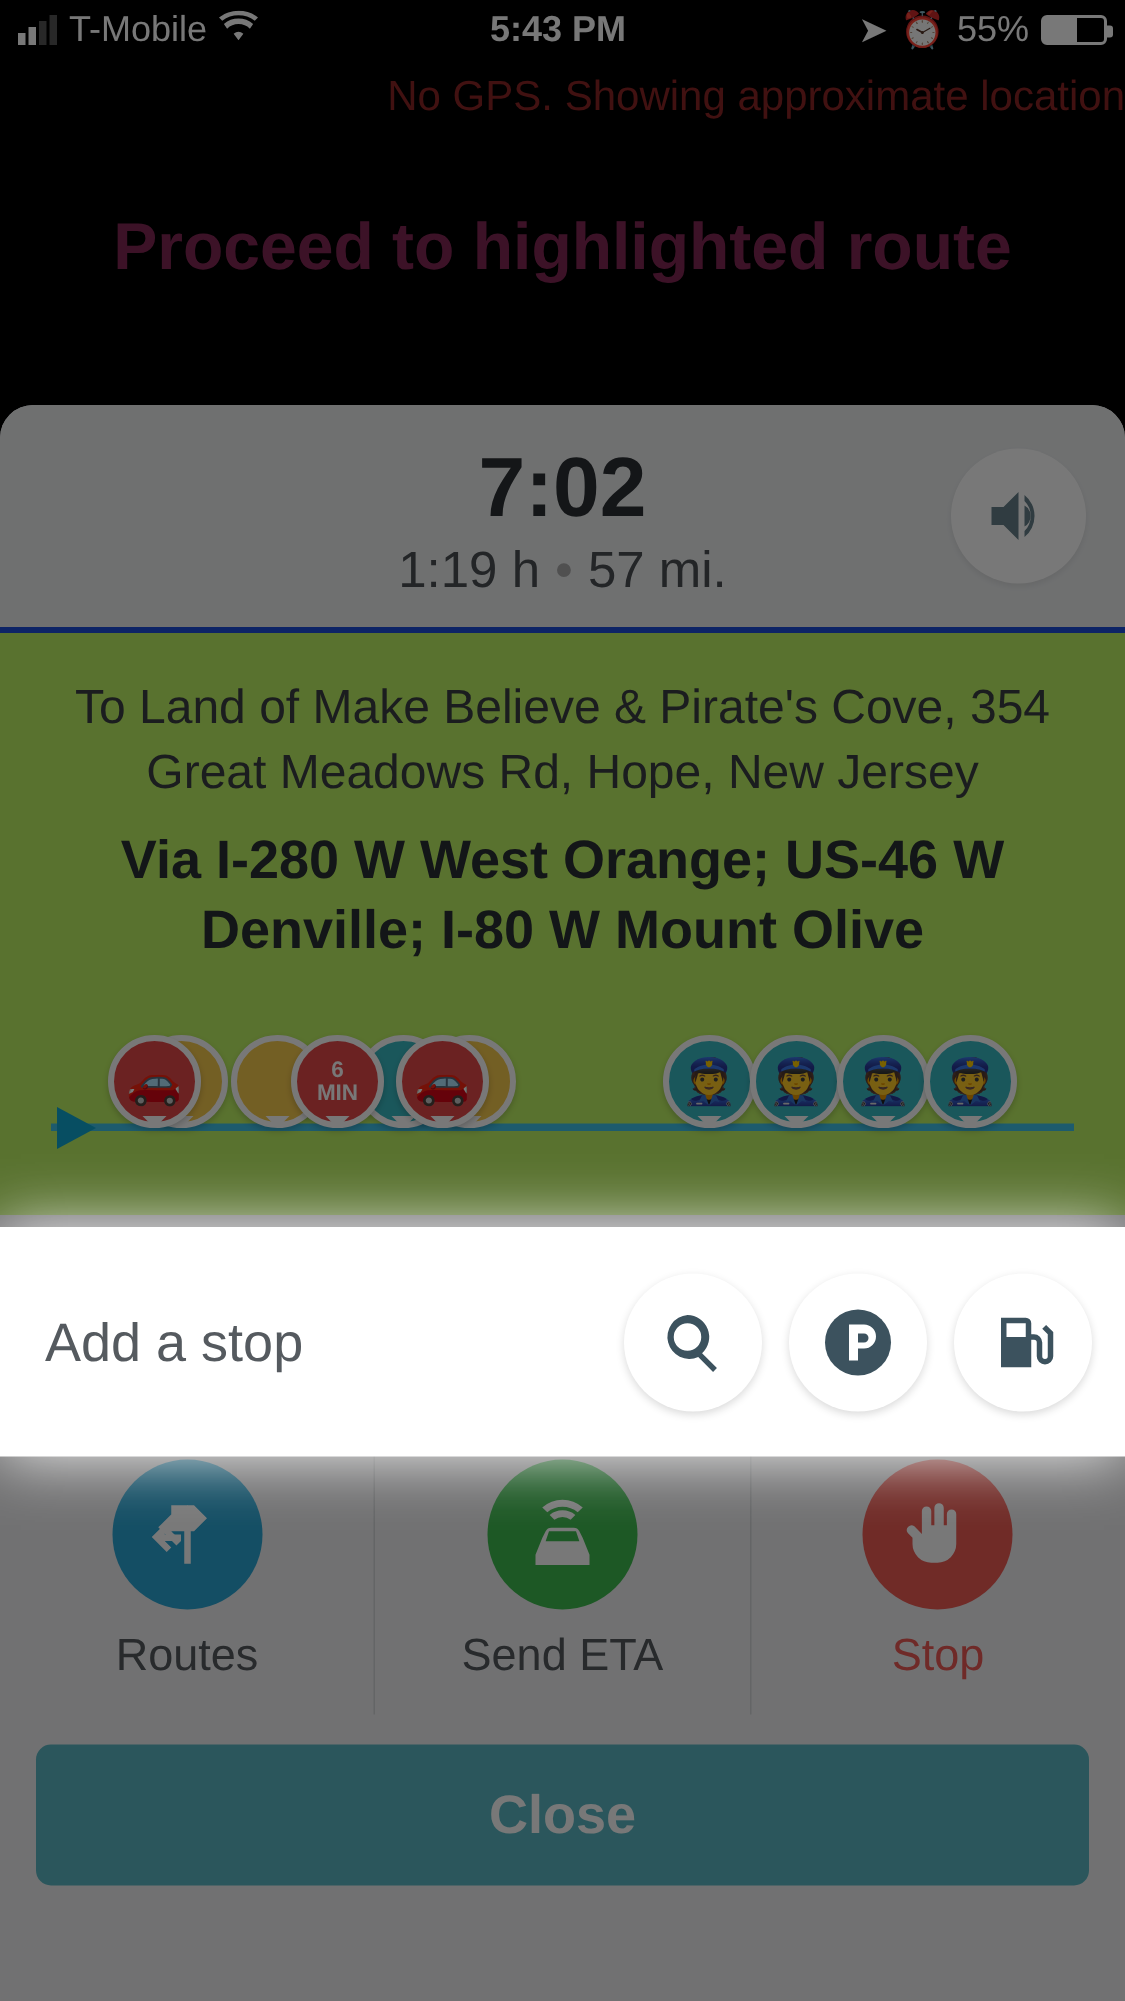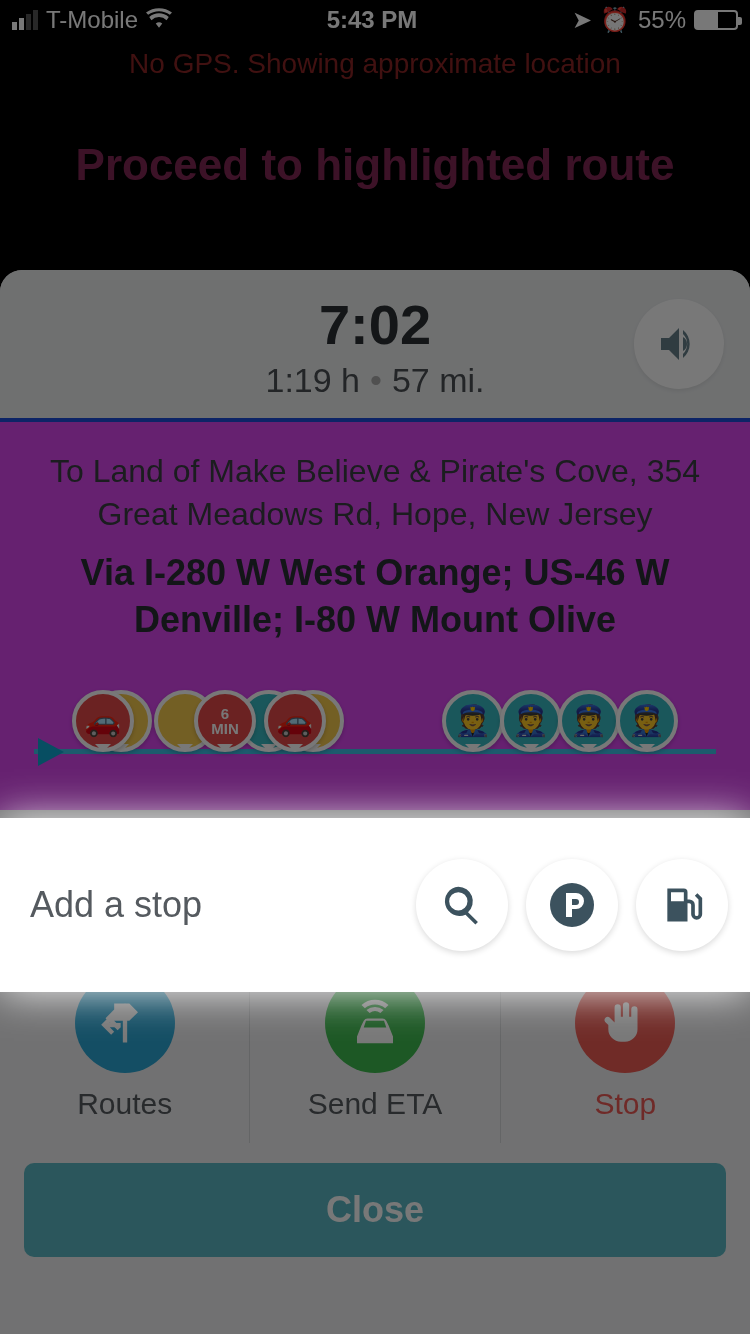--- a/index.html
+++ b/index.html
@@ -11,34 +11,34 @@
 .signal-bars { display:flex; align-items:flex-end; gap:2px; }
 .signal-bars span { width:5px; background:#555; }
 .signal-bars span:nth-child(1){height:8px;background:#fff;}
 .signal-bars span:nth-child(2){height:12px;background:#fff;}
 .signal-bars span:nth-child(3){height:16px;}
 .signal-bars span:nth-child(4){height:20px;}
 .battery { width:44px; height:20px; border:2px solid #fff; border-radius:4px; position:relative; }
 .battery::after { content:""; position:absolute; right:-6px; top:5px; width:4px; height:8px; background:#fff; border-radius:0 2px 2px 0; }
 .battery-fill { height:100%; width:55%; background:#fff; }
 
-.gps-warn { text-align:center; color:#8a2424; font-size:28px; padding:8px 0 20px; }
+.gps-warn { text-align:right; color:#8a2424; font-size:28px; padding:8px 0 20px; }
 .dimmed-header { padding:40px 30px 90px; text-align:center; color:#ec4899; font-size:44px; font-weight:700; opacity:.55; }
 
 .dim-overlay { position:absolute; inset:0; background:rgba(0,0,0,.53); z-index:5; }
 
 .panel { position:absolute; left:0; right:0; top:270px; bottom:0; background:#f0f1f3; border-radius:22px 22px 0 0; z-index:4; }
 
 .eta-bar { background:#eceeef; border-radius:22px 22px 0 0; padding:22px 30px 18px; border-bottom:4px solid #1d4ed8; position:relative; text-align:center; }
 .eta-time { font-size:56px; font-weight:700; color:#2c3033; }
 .eta-sub { font-size:34px; color:#4b5054; margin-top:4px; }
 .eta-dot { color:#aaa; margin:0 10px; }
 .sound-btn { position:absolute; right:26px; top:50%; transform:translateY(-50%); width:90px; height:90px; border-radius:50%; background:#fff; box-shadow:0 2px 5px rgba(0,0,0,.08); display:flex; align-items:center; justify-content:center; }
 
-.dest-block { background:#d946ef; padding:28px 34px 22px; text-align:center; }
+.dest-block { background:#bef264; padding:28px 34px 22px; text-align:center; }
 .dest-to { font-size:32px; color:#3b3f43; line-height:1.35; }
 .dest-via { font-size:36px; font-weight:800; color:#2a2f34; margin-top:14px; line-height:1.3; }
 
 .timeline { height:120px; position:relative; margin-top:24px; }
 .timeline-track { position:absolute; left:0; right:0; bottom:34px; height:5px; background:#3ec1e8; }
 .timeline-start { position:absolute; left:4px; bottom:22px; width:0; height:0; border-left:26px solid #0fa7d0; border-top:14px solid transparent; border-bottom:14px solid transparent; }
 .report-pin { position:absolute; bottom:36px; width:62px; height:62px; border-radius:50%; background:#f4d46a; border:4px solid #fff; box-shadow:0 2px 4px rgba(0,0,0,.2); display:flex; align-items:center; justify-content:center; font-size:30px; }
 .report-pin::after { content:""; position:absolute; bottom:-12px; left:50%; transform:translateX(-50%); border:8px solid transparent; border-top-color:#fff; }
 .pin-red { background:#e44a4a; color:#fff; }
 .pin-teal { background:#39b9c2; }
@@ -57,21 +57,21 @@
 .action-label { font-size:30px; color:#555a5f; }
 .action-label.red { color:#ec5a55; }
 .ic-routes { background:#2ba6d4; }
 .ic-eta { background:#3fbb4f; }
 .ic-stop { background:#ef5b54; }
 
 .close-bar { padding:20px 24px 24px; background:#f0f1f3; }
 .close-btn { background:#5cb8c3; color:#fff; font-size:36px; font-weight:600; text-align:center; padding:26px 0; border-radius:10px; }
 
 
-.spotlight { position:absolute; z-index:10; left:0; right:0; top:818px; height:174px; background:#fff; display:flex; align-items:center; justify-content:space-between; padding:24px 22px 24px 30px; box-shadow:0 0 40px rgba(255,255,255,.9); }
+.spotlight { position:absolute; z-index:10; left:0; right:0; top:818px; height:153px; background:#fff; display:flex; align-items:center; justify-content:space-between; padding:24px 22px 24px 30px; box-shadow:0 0 40px rgba(255,255,255,.9); }
 </style>
 </head>
 <body>
 
 <div class="status-bar">
   <div class="status-left">
     <div class="signal-bars">
         <span></span>
         <span></span>
         <span></span>

